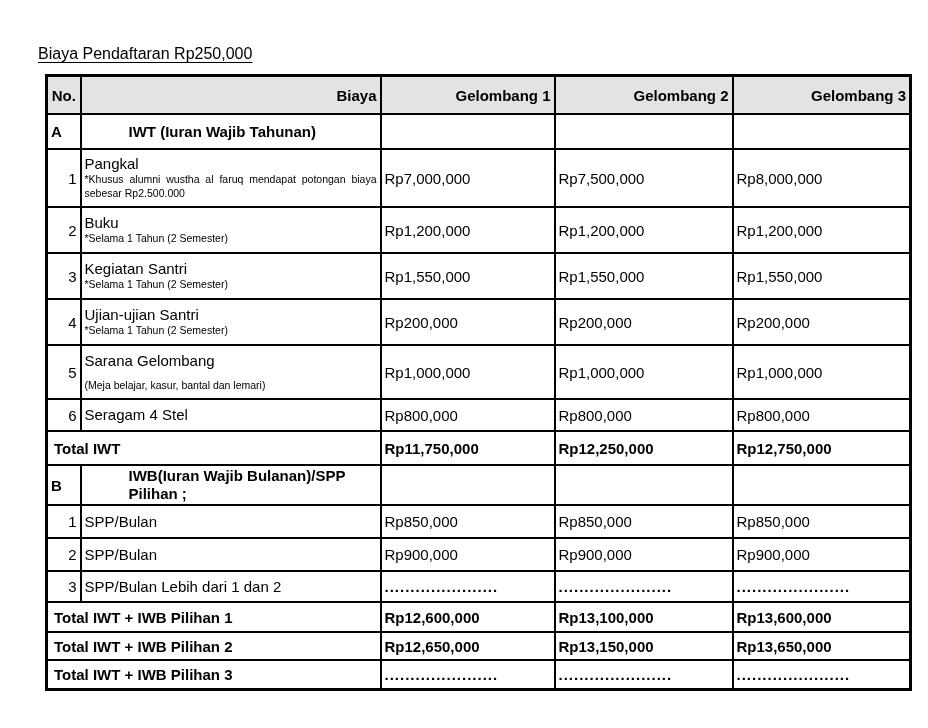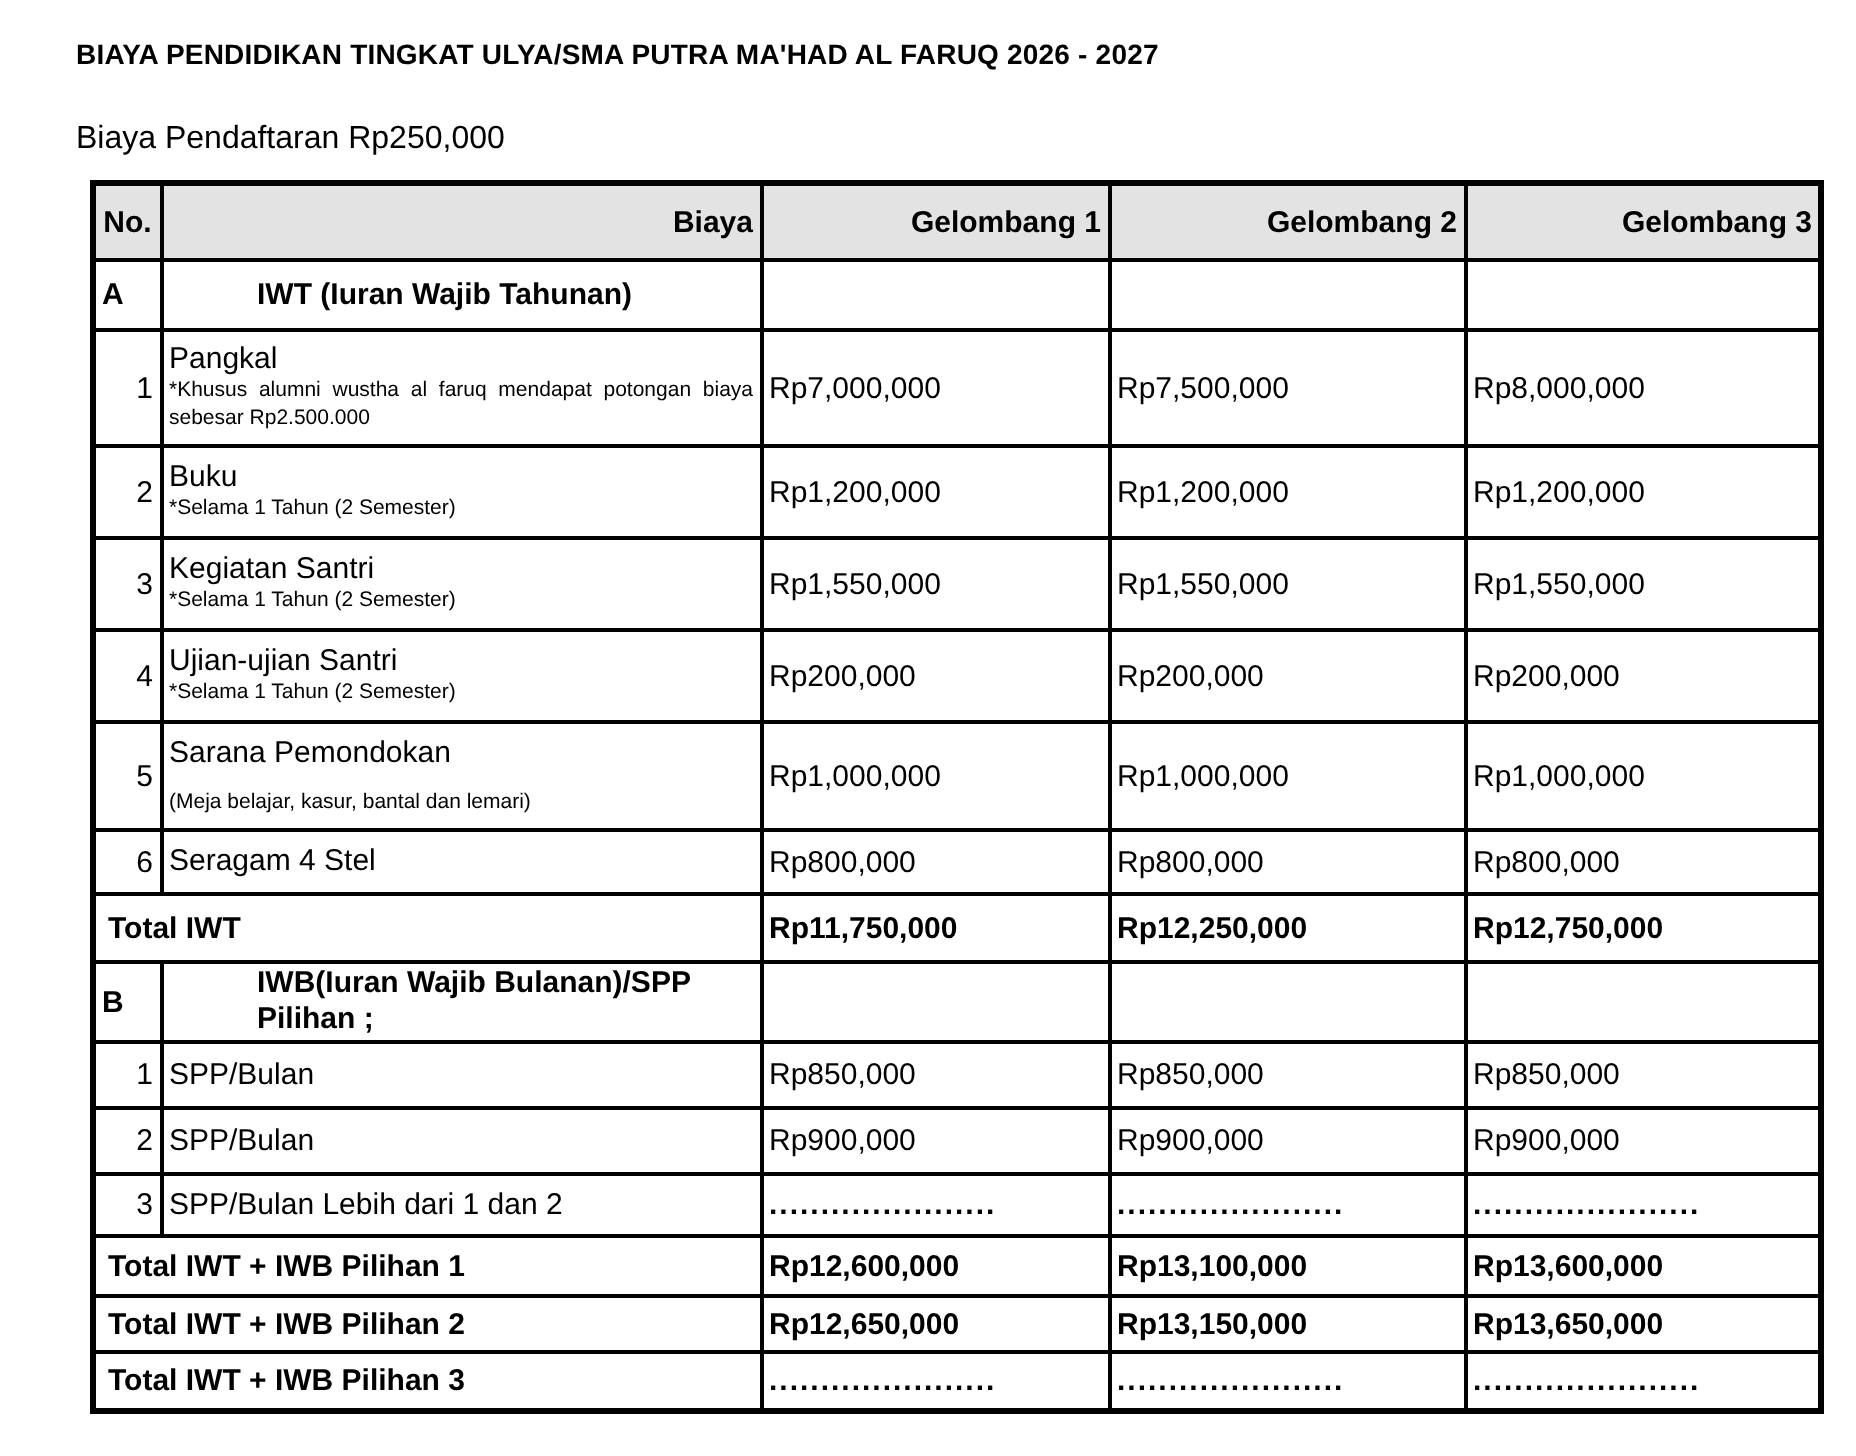--- a/index.html
+++ b/index.html
@@ -20,20 +20,21 @@
   .doc-title {
     margin: 0 0 0 5px;
     font-size: 14px;
     font-weight: bold;
     letter-spacing: 0.1px;
     white-space: nowrap;
   }
   .reg-fee {
     margin: 26px 0 0 5px;
     font-size: 16px;
+    text-decoration: underline;
     text-underline-offset: 3px;
     width: max-content;
   }
   table.fees {
     margin-top: 11px;
     border-collapse: collapse;
     table-layout: fixed;
     width: 864px;
     border: 3px solid #000;
     margin-left: 12px;
@@ -68,21 +69,20 @@
   
   .h31 td { height: 31px; } .h54 td { height: 54px; } .h42 td { height: 42px; }
   .h50 td { height: 50px; } .h28 td { height: 28px; } .h30 td { height: 30px; }
   .h29 td { height: 29px; } .h27 td { height: 27px; } .h26 td { height: 26px; }
   .h24 td { height: 24px; } .h25 td { height: 25px; }
 </style>
 </head>
 <body>
 
 <div class="page">
-  <h1 class="doc-title">BIAYA PENDIDIKAN TINGKAT ULYA/SMA PUTRA MA'HAD AL FARUQ 2026 - 2027</h1>
   <div class="reg-fee">Biaya Pendaftaran Rp250,000</div>
 
   <table class="fees">
     <colgroup>
       <col style="width:34px">
       <col style="width:300px">
       <col style="width:174px">
       <col style="width:178px">
       <col style="width:178px">
     </colgroup>
@@ -141,21 +141,21 @@
             <div class="label">Ujian-ujian Santri</div>
             <div class="note">*Selama 1 Tahun (2 Semester)</div>
           </td>
           <td class="cell-value">Rp200,000</td>
           <td class="cell-value">Rp200,000</td>
           <td class="cell-value">Rp200,000</td>
         </tr>
         <tr class="r-item h50">
           <td class="cell-no">5</td>
           <td class="cell-biaya">
-            <div class="label">Sarana Pemondokan</div>
+            <div class="label">Sarana Gelombang</div>
             <div class="note note-spaced">(Meja belajar, kasur, bantal dan lemari)</div>
           </td>
           <td class="cell-value">Rp1,000,000</td>
           <td class="cell-value">Rp1,000,000</td>
           <td class="cell-value">Rp1,000,000</td>
         </tr>
         <tr class="r-item h28">
           <td class="cell-no">6</td>
           <td class="cell-biaya">
             <div class="label">Seragam 4 Stel</div>

